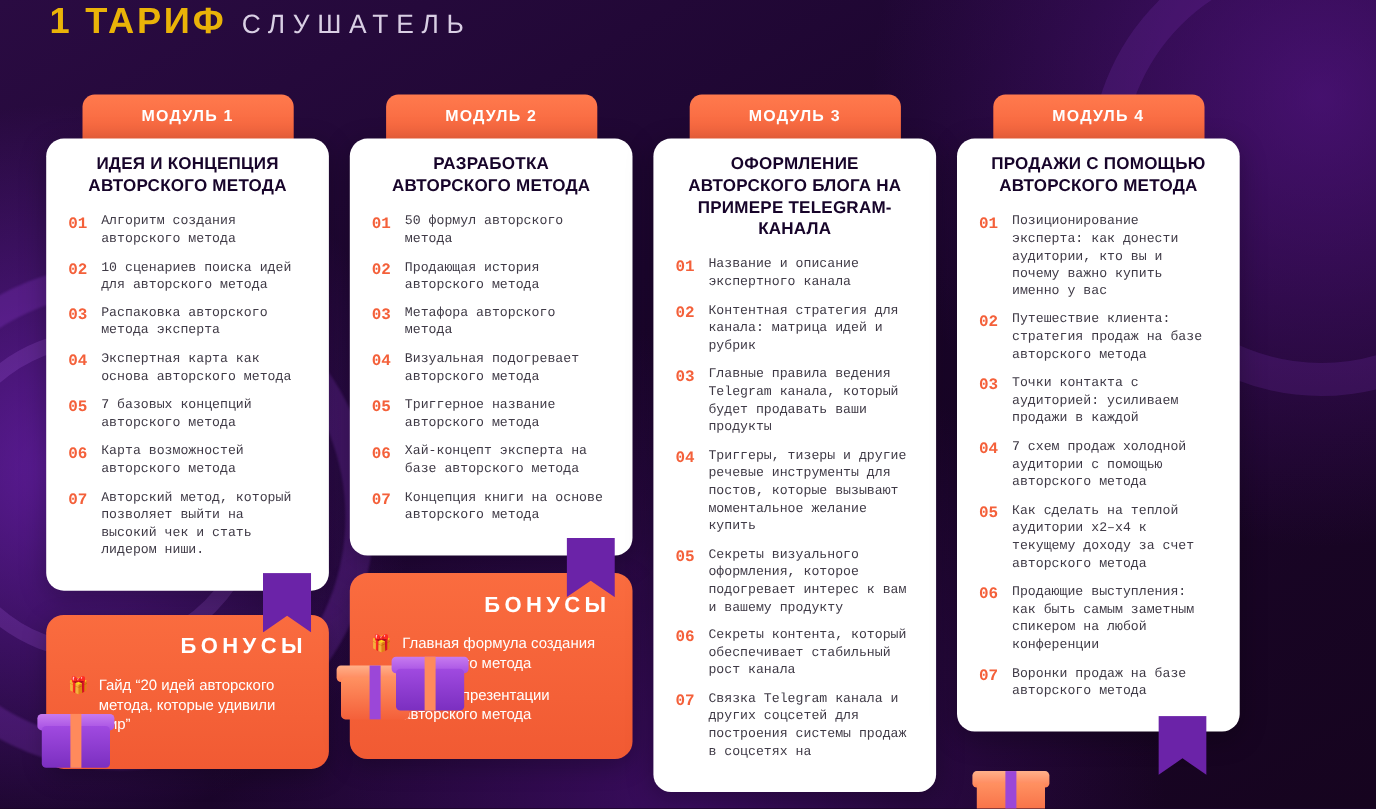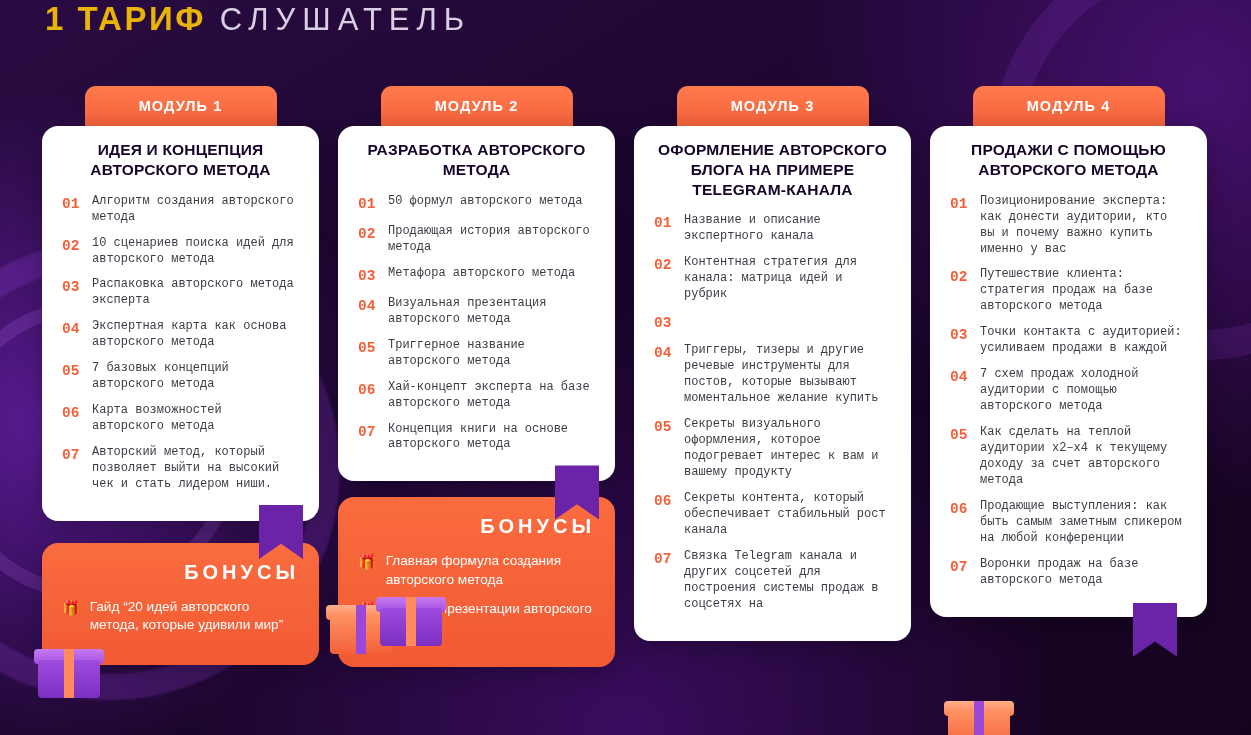--- a/index.html
+++ b/index.html
@@ -50,38 +50,38 @@
     gap: 14px;
     z-index: 5;
   }
   .header .strong {
     font-size: 33px;
     font-weight: bold;
     color: #eab308;
     letter-spacing: 2.5px;
   }
   .header .light {
-    font-size: 31px;
+    font-size: 24px;
     font-weight: 300;
     color: #d9cfe4;
     letter-spacing: 7px;
     text-align: center;
   }
 
   
   .columns {
     position: absolute;
     left: 42px; top: 86px;
     width: 1170px;
     display: flex;
     gap: 19px;
     z-index: 4;
   }
   .column {
-    width: 277px;
+    width: 257px;
     position: relative;
   }
 
   .module-tab {
     width: 192px;
     margin: 0 auto;
     height: 46px;
     background: linear-gradient(180deg, #ff7a4d 0%, #f4603a 100%);
     border-radius: 11px 11px 0 0;
     color: #ffffff;
@@ -278,21 +278,21 @@
         <li>
             <span class="num">02</span>
             <span class="txt">Продающая история авторского метода</span>
           </li>
         <li>
             <span class="num">03</span>
             <span class="txt">Метафора авторского метода</span>
           </li>
         <li>
             <span class="num">04</span>
-            <span class="txt">Визуальная презентация авторского метода</span>
+            <span class="txt">Визуальная подогревает авторского метода</span>
           </li>
         <li>
             <span class="num">05</span>
             <span class="txt">Триггерное название авторского метода</span>
           </li>
         <li>
             <span class="num">06</span>
             <span class="txt">Хай-концепт эксперта на базе авторского метода</span>
           </li>
         <li>
@@ -335,20 +335,21 @@
         <li>
             <span class="num">01</span>
             <span class="txt">Название и описание экспертного канала</span>
           </li>
         <li>
             <span class="num">02</span>
             <span class="txt">Контентная стратегия для канала: матрица идей и рубрик</span>
           </li>
         <li>
             <span class="num">03</span>
+            <span class="txt">Главные правила ведения Telegram канала, который будет продавать ваши продукты</span>
           </li>
         <li>
             <span class="num">04</span>
             <span class="txt">Триггеры, тизеры и другие речевые инструменты для постов, которые вызывают моментальное желание купить</span>
           </li>
         <li>
             <span class="num">05</span>
             <span class="txt">Секреты визуального оформления, которое подогревает интерес к вам и вашему продукту</span>
           </li>
         <li>

